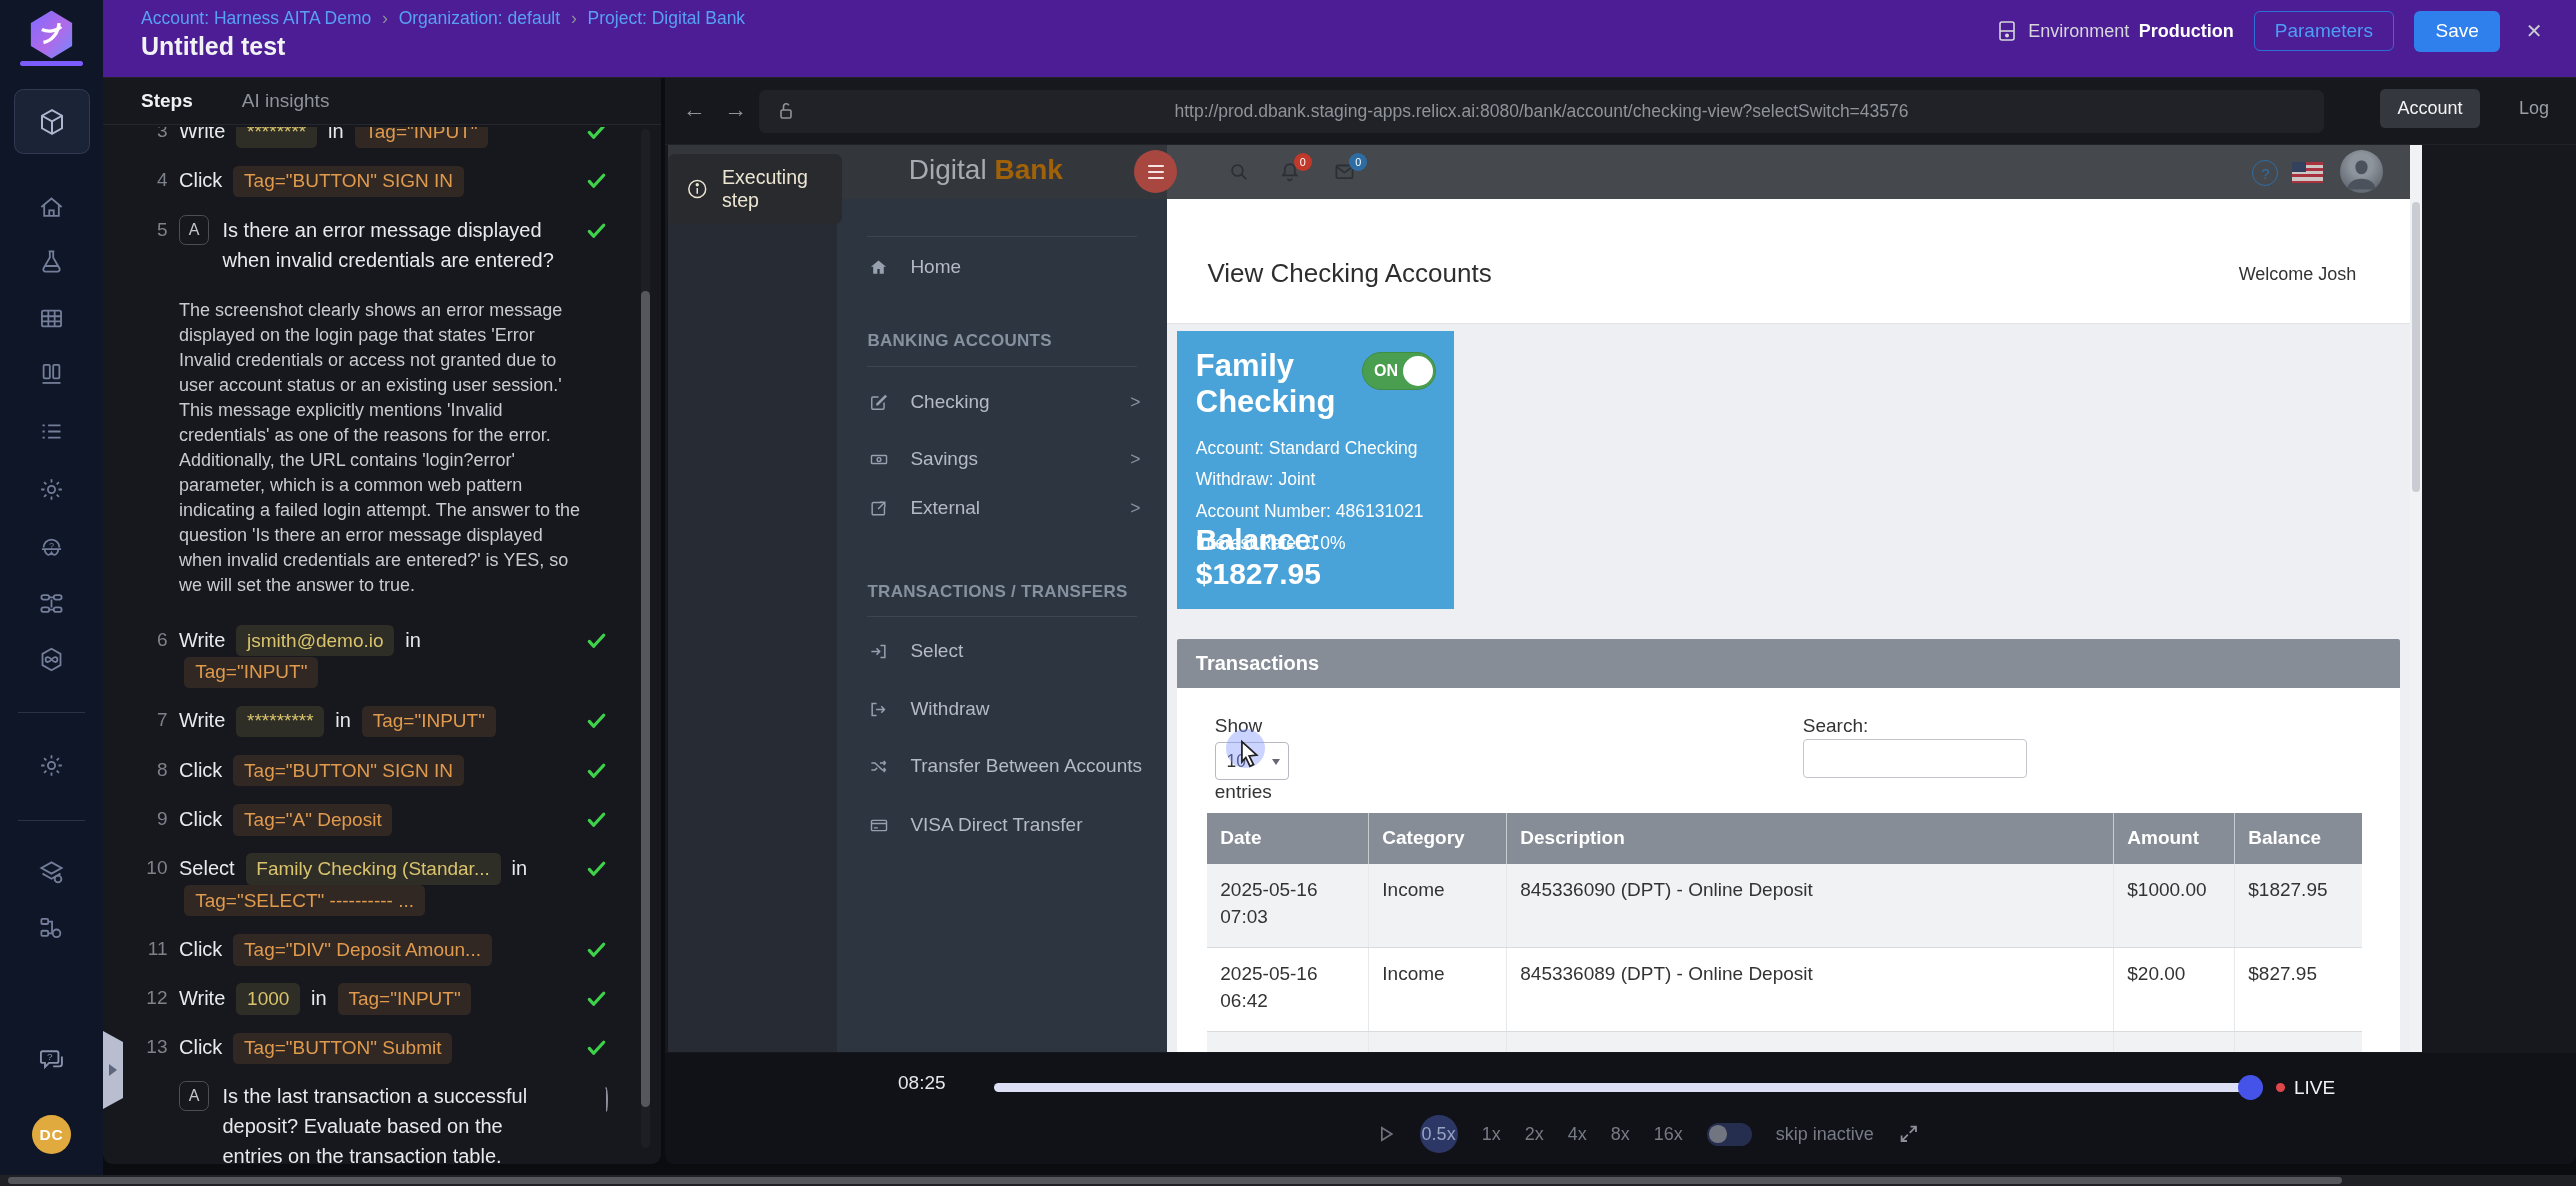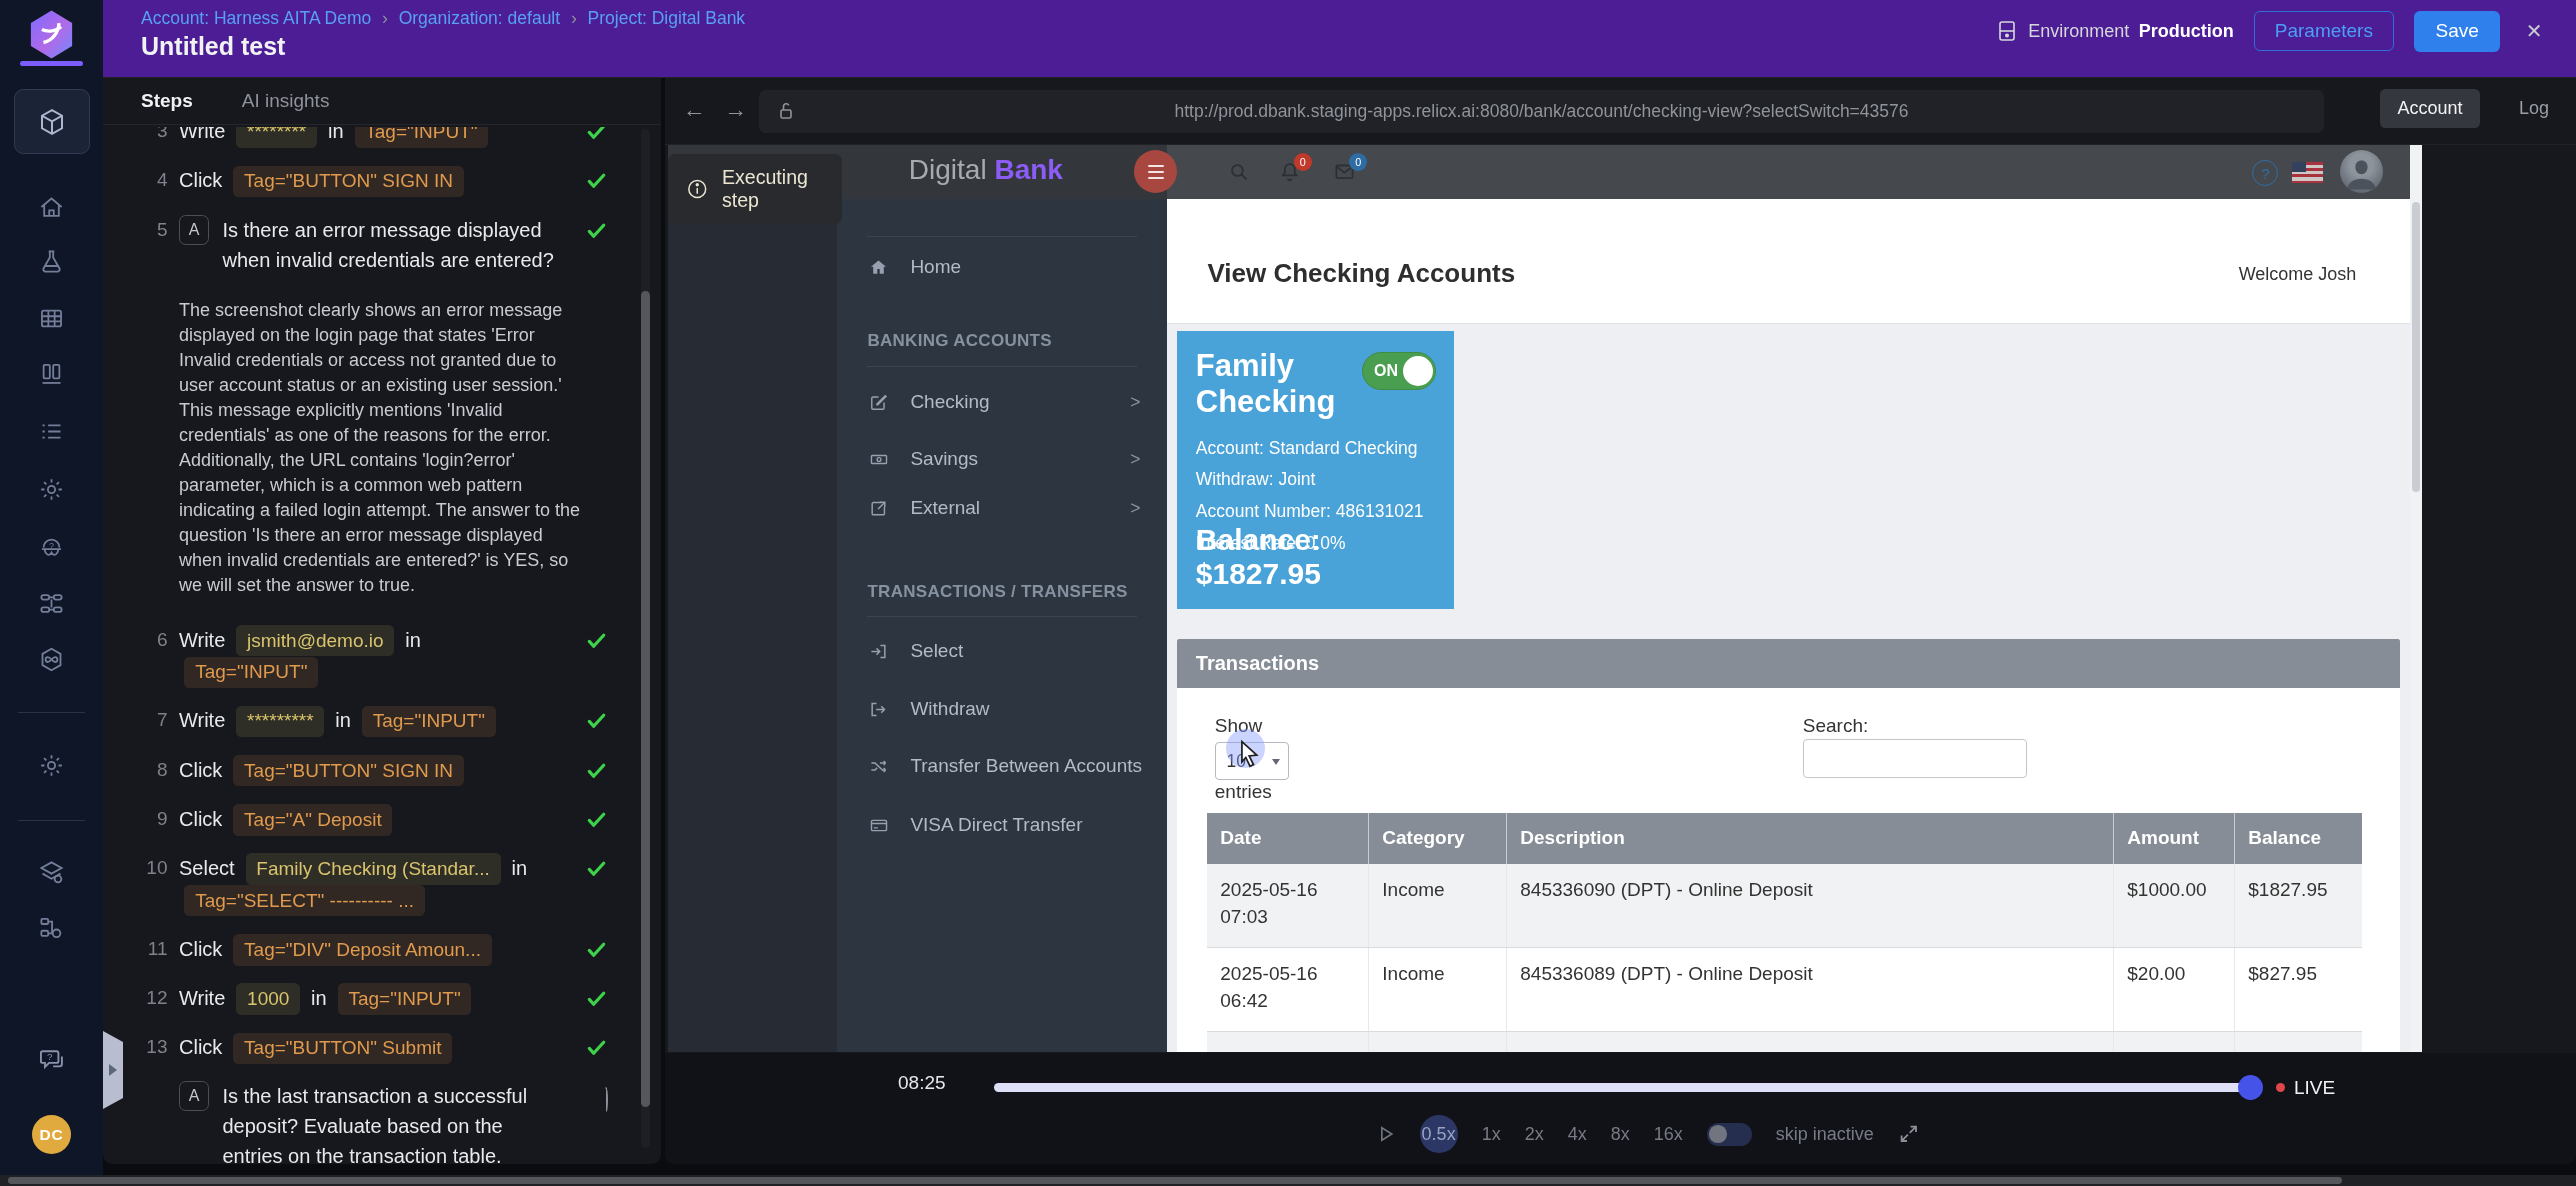--- a/index.html
+++ b/index.html
@@ -71,21 +71,21 @@
   #tab-log{position:absolute;right:27px;top:10.8px;height:39px;color:#9a9ea6;font-size:18px;display:flex;align-items:center}
 
   
   #viewport{position:absolute;left:3.4px;top:67px;width:1754px;height:907px;background:#fff;overflow:hidden}
   #vp-sb{position:absolute;right:0;top:0;bottom:0;width:12px;background:#f1f2f4}
   #vp-sb .thumb{position:absolute;left:2px;top:57px;width:8px;height:290px;background:#c9cdd3;border-radius:4px}
   #bank{position:absolute;left:0;top:0;right:12px;bottom:0}
   #bnav-l{position:absolute;left:0;top:0;width:499px;height:54px;background:#33373c}
   #bnav-r{position:absolute;left:499px;right:0;top:0;height:54px;background:#45494e}
   #brand{position:absolute;left:169px;top:9.4px;width:297px;text-align:center;font-size:28px;color:#a7abb1;font-weight:300}
-  #brand b{color:#8b5cf6;font-weight:700}
+  #brand b{color:#a16207;font-weight:700}
   #burger{position:absolute;left:466px;top:5.4px;width:43px;height:43px;border-radius:50%;background:#a8473f;
     display:flex;flex-direction:column;gap:4px;align-items:center;justify-content:center}
   #burger i{width:16px;height:2px;background:#f3e6e4;border-radius:1.3px}
   .nico{position:absolute;top:16px}
   .badge{position:absolute;top:-8px;right:-10.8px;width:18px;height:18px;border-radius:50%;color:#fff;
     font-size:10.8px;display:flex;align-items:center;justify-content:center}
   .badge.red{background:#c0392b}
   .badge.blue{background:#2e6da4}
   #help-q{position:absolute;left:1584px;top:15px;width:26px;height:26px;border:1.3px solid #2f6ea5;border-radius:50%;
     color:#2f6ea5;font-size:15px;display:flex;align-items:center;justify-content:center}
@@ -99,21 +99,21 @@
   #bside{position:absolute;left:169px;top:54px;width:331px;bottom:0;background:#2d3541}
   .bdiv{position:absolute;left:30px;width:270px;height:1.3px;background:#3d4552}
   .bitem{position:absolute;left:0;width:331px;height:38px;display:flex;align-items:center}
   .bicon{position:absolute;left:30px;width:23px;display:flex;justify-content:center}
   .blabel{position:absolute;left:73px;font-size:19px;color:#b4bbc5}
   .bchev{position:absolute;right:28px;font-size:17.5px;color:#8b95a3}
   .bhead{position:absolute;left:30px;font-size:17px;font-weight:700;letter-spacing:0.3px;color:#8691a0}
 
   #bmain{position:absolute;left:499px;top:54px;right:0;bottom:0;background:#edeff3}
   #bm-head{position:absolute;left:0;top:0;right:0;height:125px;background:#fff;border-bottom:0.7px solid #e0e3e7}
-  #bm-title{position:absolute;left:40px;top:59px;font-size:26px;font-weight:700;color:#2e2e2e}
+  #bm-title{position:absolute;left:40px;top:59px;font-size:26px;font-weight:400;color:#2e2e2e}
   #bm-welcome{position:absolute;right:54px;top:65px;font-size:18px;color:#333}
   #bm-body{position:absolute;left:0;top:125px;right:0;bottom:0}
 
   
   #card{position:absolute;left:9.4px;top:6.7px;width:277px;height:278px;background:#49a2d8;color:#fff;padding:17.5px 19px}
   #card h2{font-size:31px;line-height:36px;font-weight:700;max-width:169px}
   .cline{font-size:17.5px;margin-top:10.8px}
   #cbal{position:absolute;left:19px;bottom:17.5px;font-size:30px;font-weight:700}
 
   

